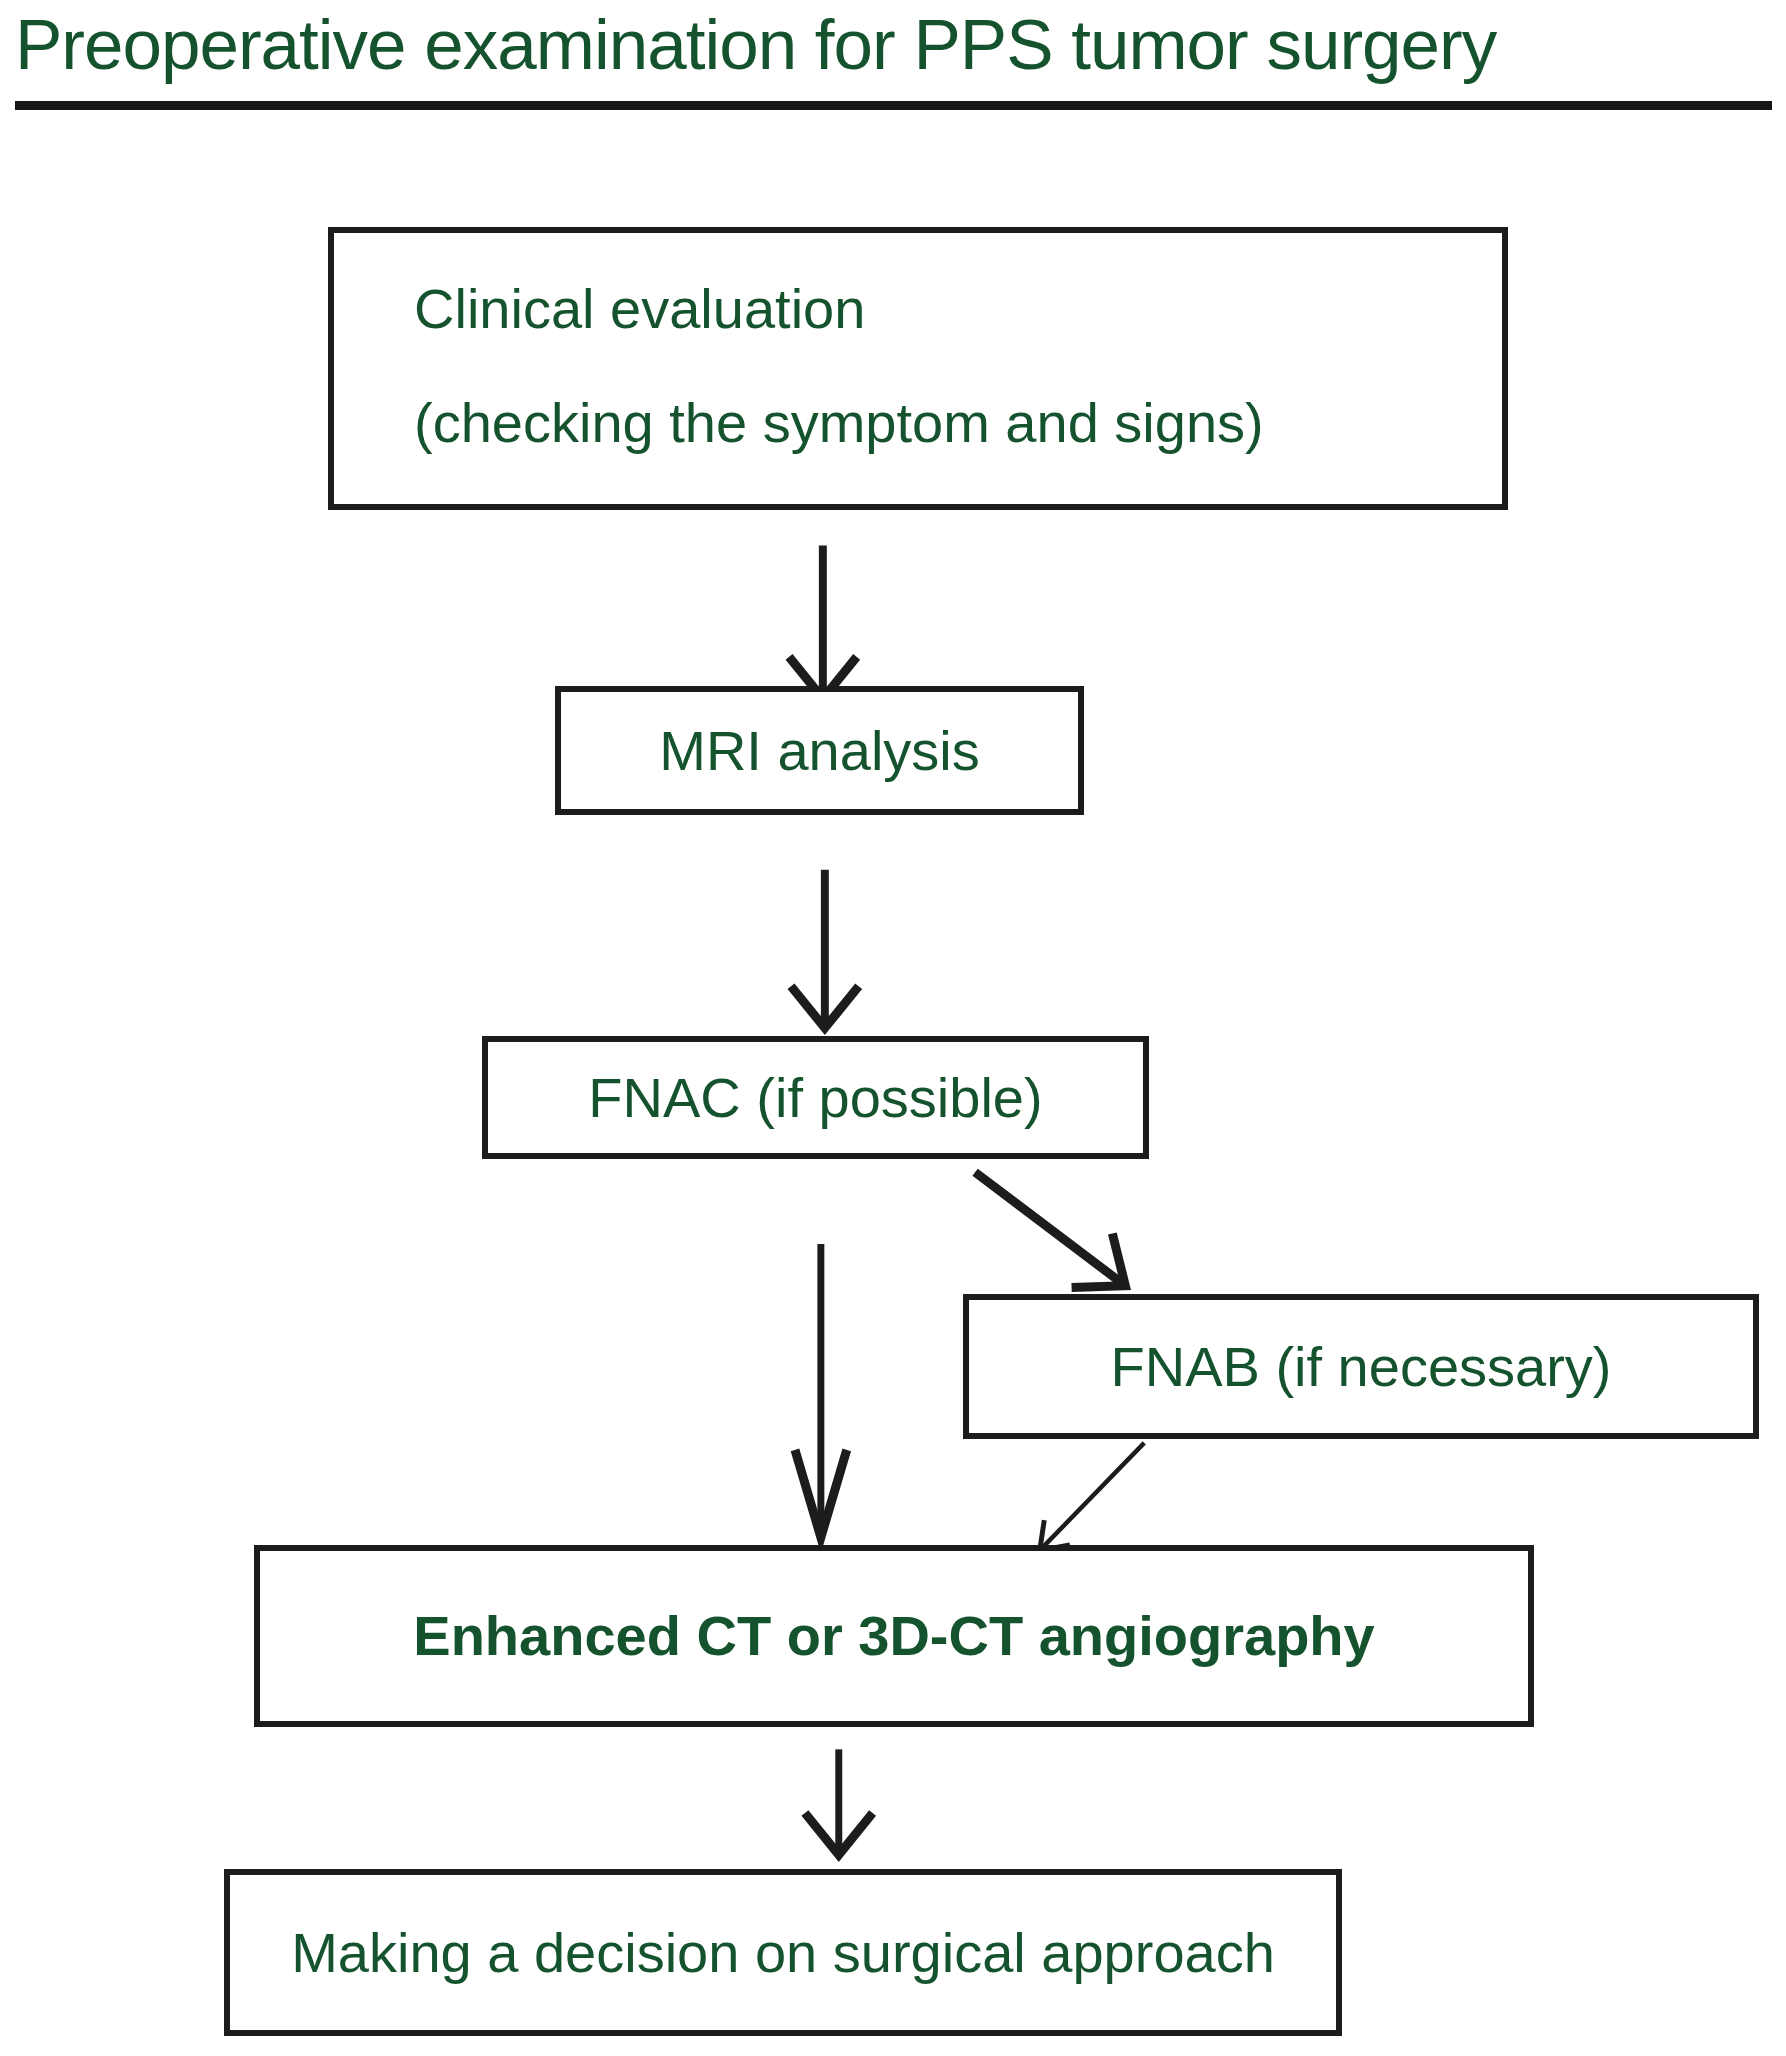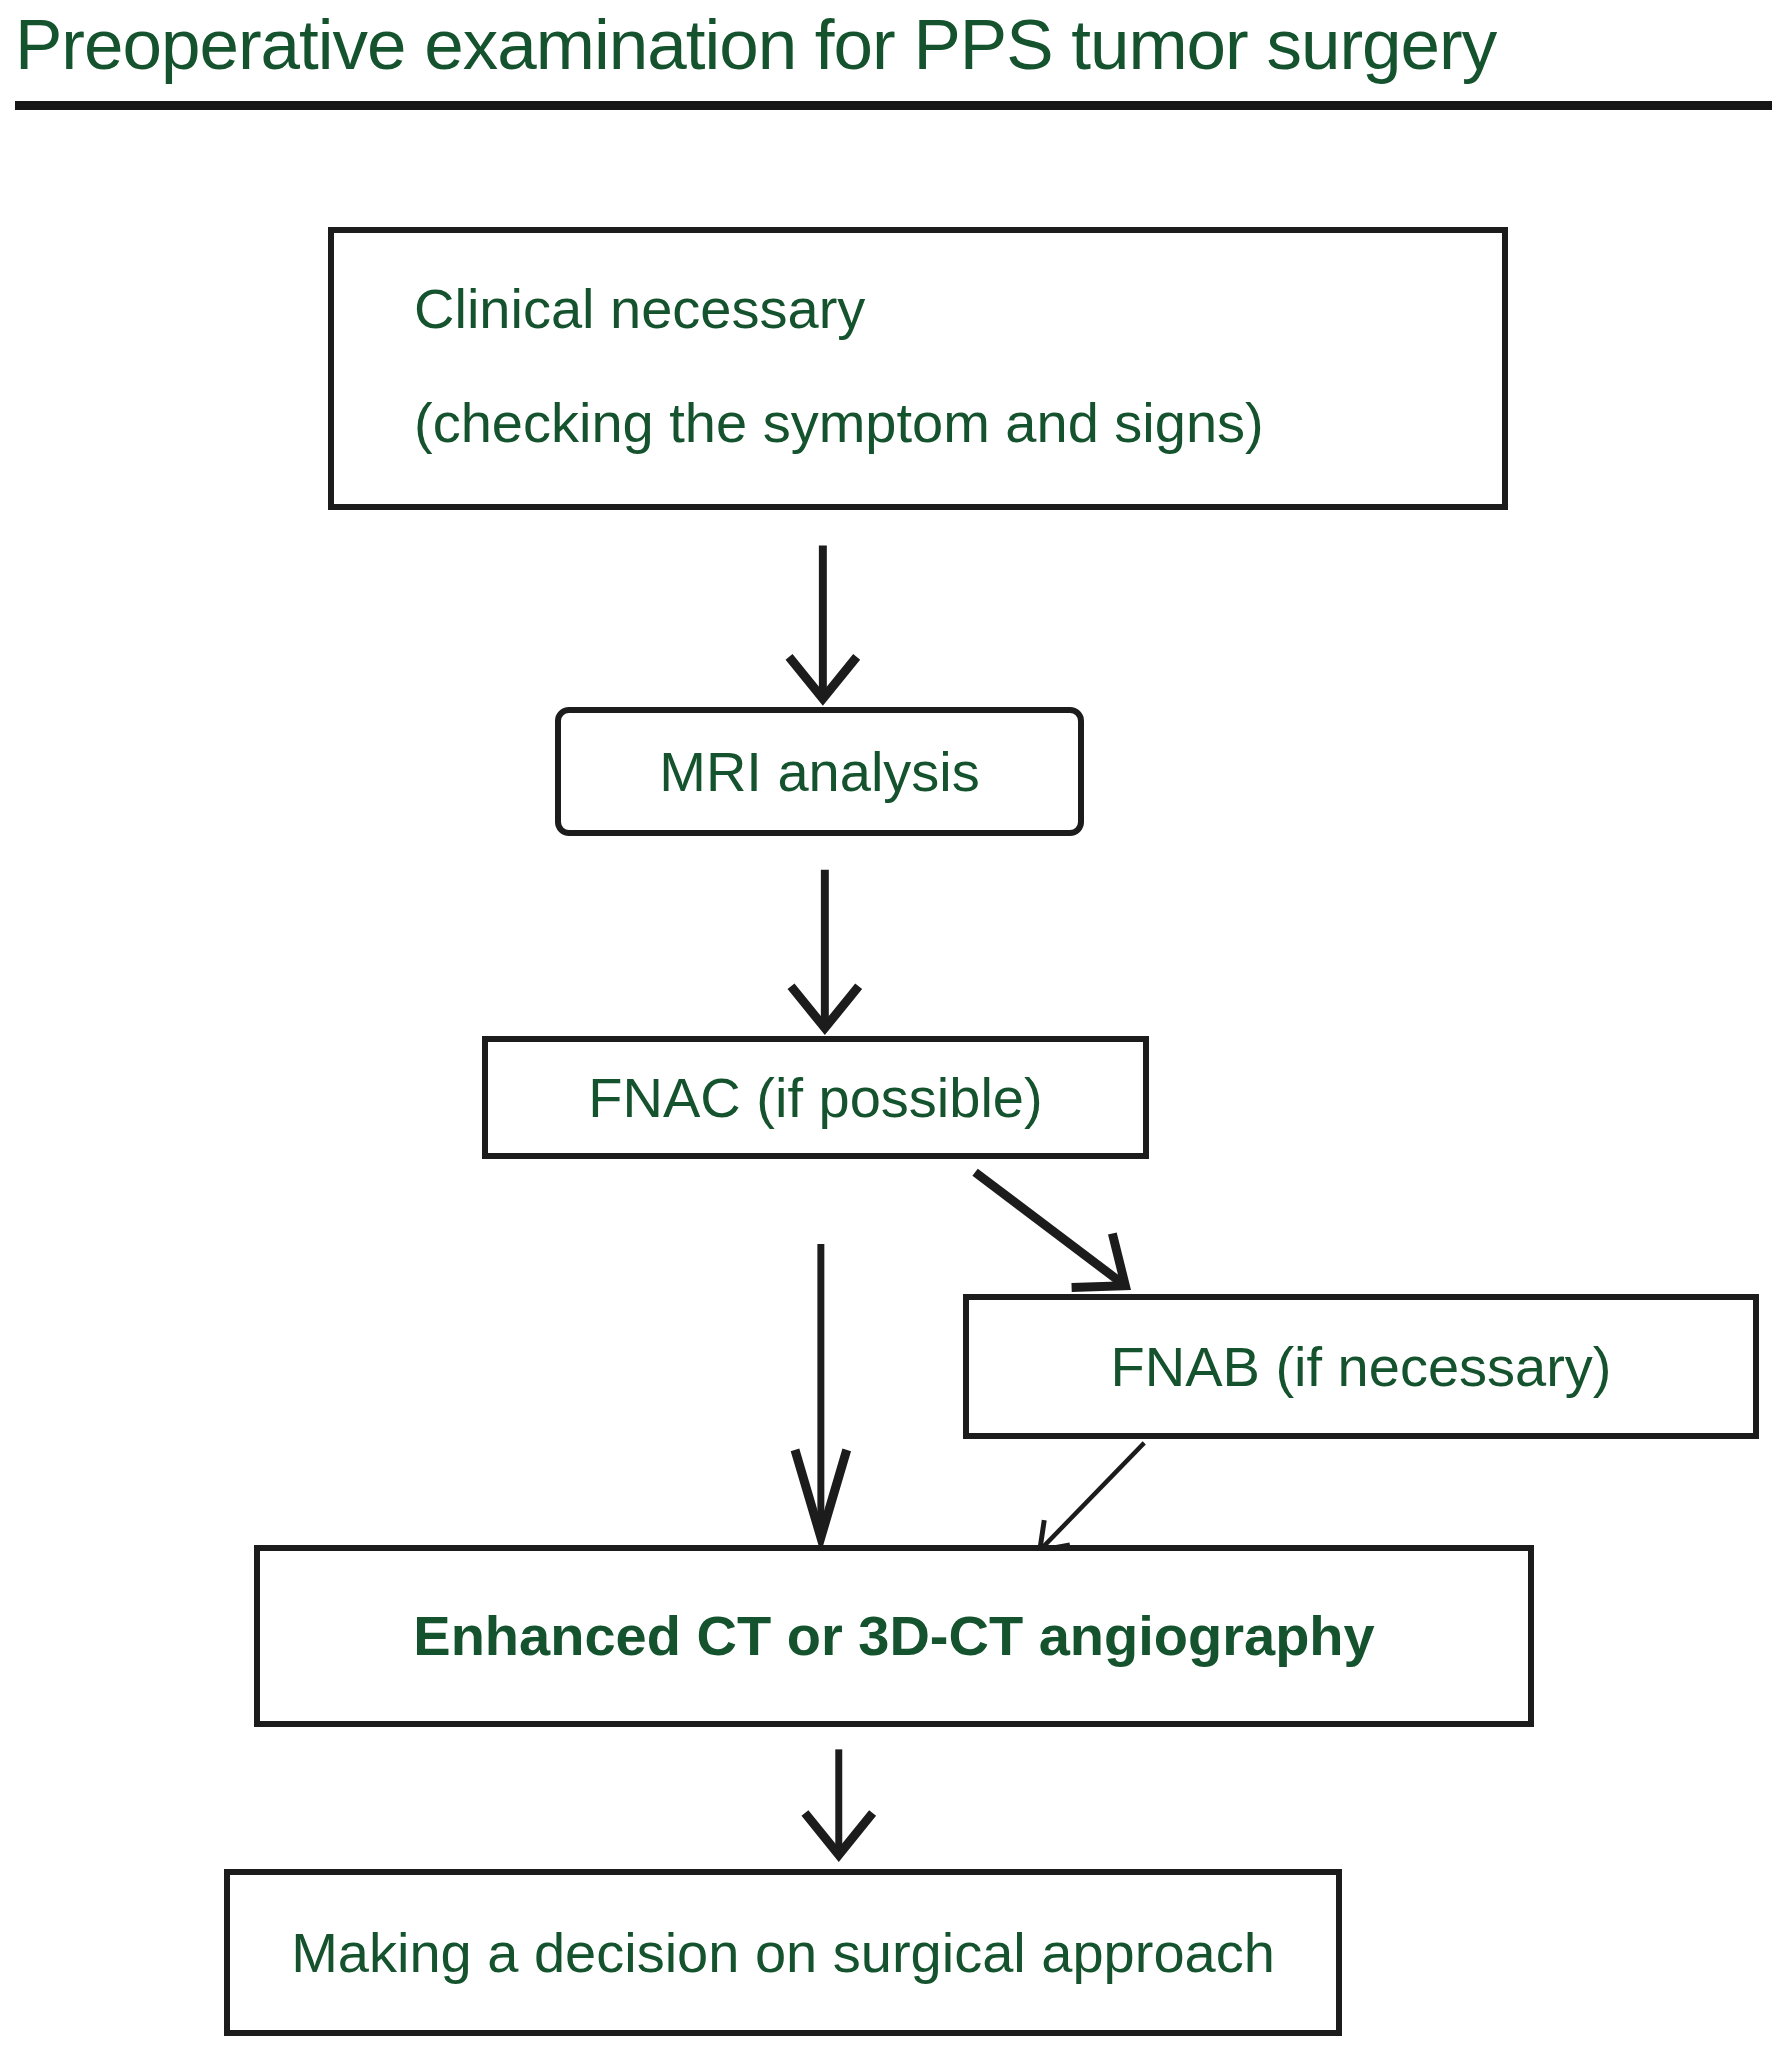--- a/index.html
+++ b/index.html
@@ -39,21 +39,21 @@
   #node-clinical {
     left: 328px; top: 227px; width: 1180px; height: 283px;
     justify-content: flex-start;
     align-items: flex-start;
     flex-direction: column;
     padding: 48px 0 0 80px;
     text-align: left;
   }
   #node-clinical .boxline { display: block; }
   #node-clinical .boxline + .boxline { margin-top: 58px; }
-  #node-mri      { left: 555px;  top: 707px;  width: 529px;  height: 129px; border-radius: 14px; }
+  #node-mri      { left: 555px;  top: 686px;  width: 529px;  height: 129px; }
   #node-fnac     { left: 482px;  top: 1036px; width: 667px;  height: 123px; }
   #node-fnab     { left: 963px;  top: 1294px; width: 796px;  height: 145px; }
   #node-ct       { left: 254px;  top: 1545px; width: 1280px; height: 182px; font-weight: bold; }
   #node-decision { left: 224px;  top: 1869px; width: 1118px; height: 167px; }
   #arrows {
     position: absolute;
     left: 0; top: 0;
     pointer-events: none;
   }
 </style>
@@ -84,21 +84,21 @@
     <line x1="980" y1="1178" x2="1131" y2="1292" stroke="#1c1c1c" stroke-width="9" marker-end="url(#head)"></line>
 
     <line x1="825" y1="1250" x2="825" y2="1545" stroke="#1c1c1c" stroke-width="7" marker-end="url(#head-long)"></line>
 
     <line x1="1150" y1="1450" x2="1045" y2="1558" stroke="#1c1c1c" stroke-width="4.5" marker-end="url(#head-small)"></line>
 
     <line x1="843" y1="1758" x2="843" y2="1864" stroke="#1c1c1c" stroke-width="7" marker-end="url(#head)"></line>
   </svg>
 
   <div class="node" id="node-clinical">
-    <span class="boxline">Clinical necessary</span>
+    <span class="boxline">Clinical evaluation</span>
     <span class="boxline">(checking the symptom and signs)</span>
   </div>
 
   <div class="node" id="node-mri">
     <span>MRI analysis</span>
   </div>
 
   <div class="node" id="node-fnac">
     <span>FNAC (if possible)</span>
   </div>

